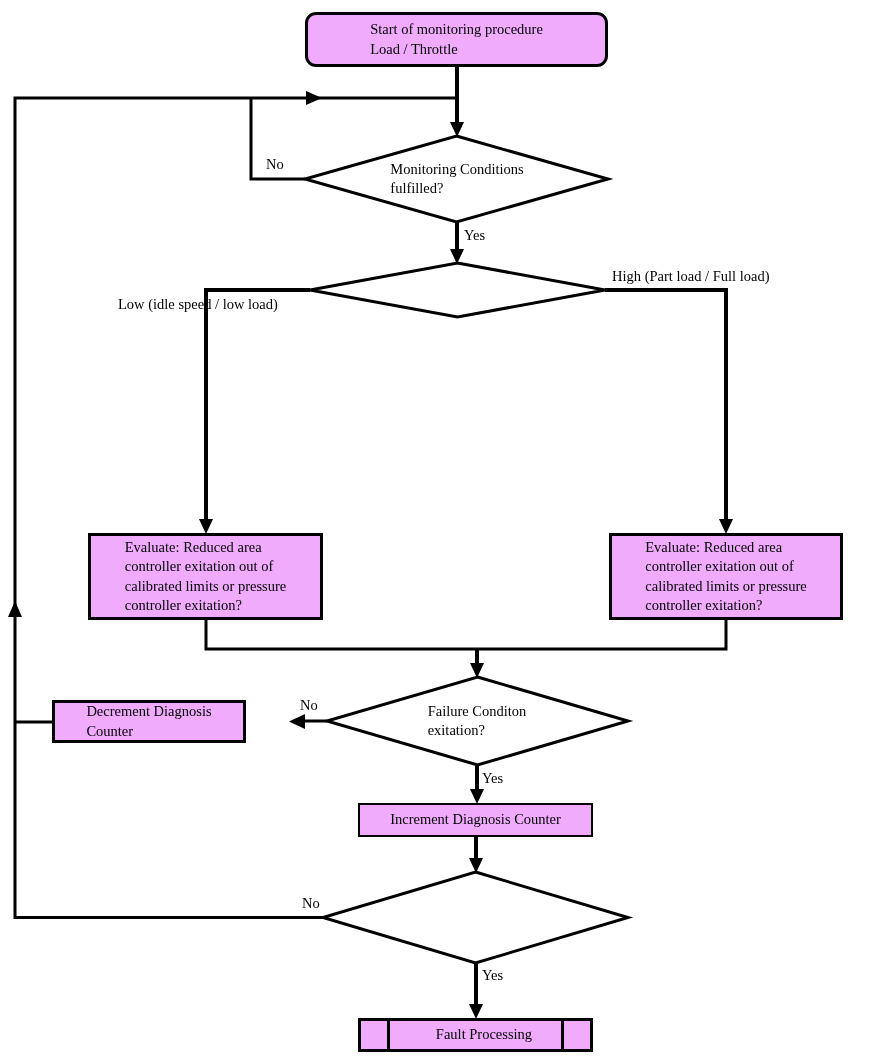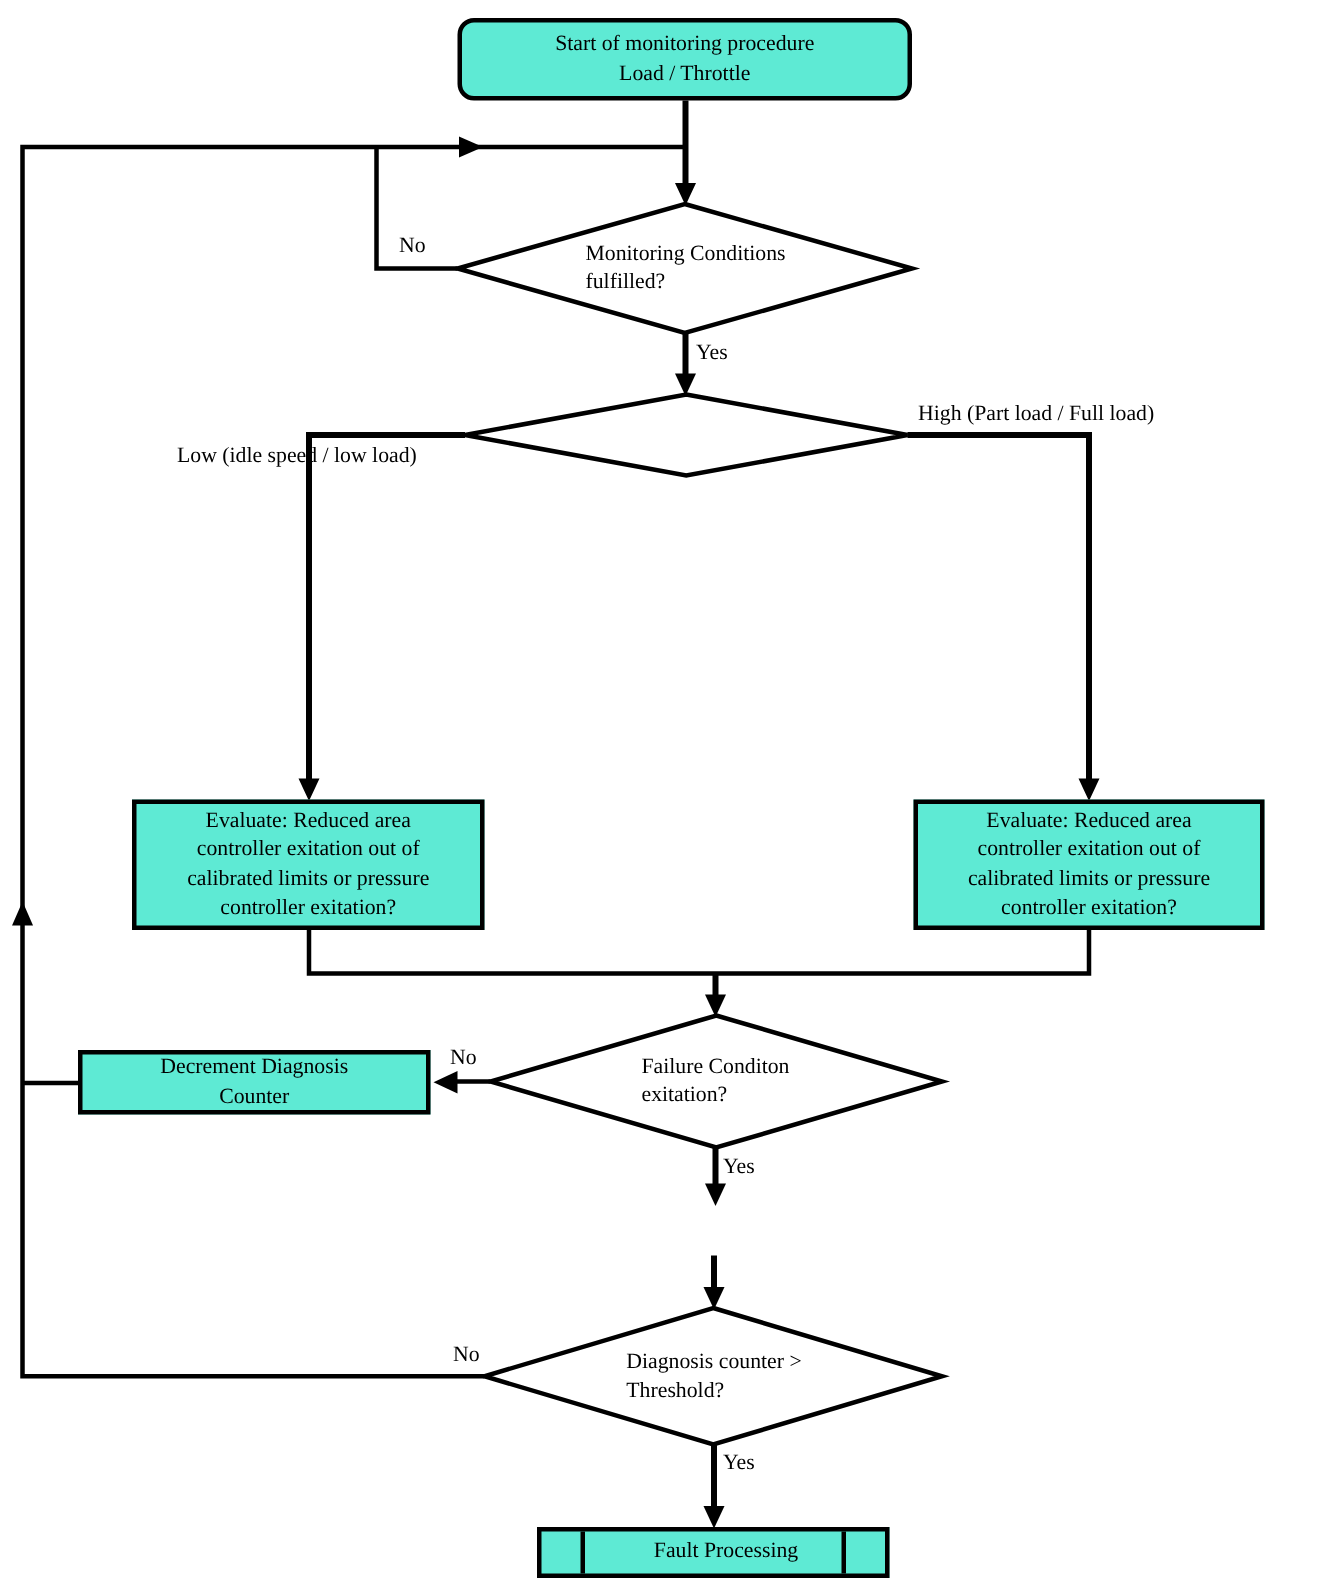--- a/index.html
+++ b/index.html
@@ -16,27 +16,27 @@
     color: #000000;
   }
   #wires {
     position: absolute;
     left: 0; top: 0;
     width: 880px; height: 1062px;
     z-index: 0;
   }
   .node {
     position: absolute;
-    background: #5eead4;
+    background: #f0abfc;
     border: 3px solid #000000;
     box-sizing: border-box;
     display: flex;
     align-items: center;
     justify-content: center;
-    text-align: center;
+    text-align: left;
     font-size: 14.5px;
     line-height: 1.32;
     white-space: pre-line;
     z-index: 1;
   }
   .node.thin { border-width: 2px; }
   .node.rounded { border-radius: 11px; }
   .diamond-label {
     position: absolute;
     display: flex;
@@ -127,39 +127,38 @@
   <div class="node" style="left:88px; top:533px; width:235px; height:87px;">Evaluate: Reduced area
 controller exitation out of
 calibrated limits or pressure
 controller exitation?</div>
 
   <div class="node" style="left:609px; top:533px; width:234px; height:87px;">Evaluate: Reduced area
 controller exitation out of
 calibrated limits or pressure
 controller exitation?</div>
 
-  <div class="node" style="left:52px; top:700px; width:235px; height:43px;">Decrement Diagnosis
+  <div class="node" style="left:52px; top:700px; width:194px; height:43px;">Decrement Diagnosis
 Counter</div>
 
+  <div class="node thin" style="left:358px; top:803px; width:235px; height:34px;">Increment Diagnosis Counter</div>
 
   <div class="node" style="left:358px; top:1018px; width:235px; height:34px;padding-left:17px;">
     <span class="ppbar" style="left:26px;"></span>
     <span>Fault Processing</span>
     <span class="ppbar" style="right:26px;"></span>
   </div>
 
   <div class="diamond-label" style="left:332px; top:150px; width:250px; height:58px;">Monitoring Conditions
 fulfilled?</div>
 
 
   <div class="diamond-label" style="left:352px; top:692px; width:250px; height:58px;">Failure Conditon
 exitation?</div>
 
-  <div class="diamond-label" style="left:351px; top:889px; width:250px; height:58px;">Diagnosis counter &gt;
-Threshold?</div>
 
   <div class="edge-label" style="left:266px; top:157px;">No</div>
 
   <div class="edge-label" style="left:464px; top:228px;">Yes</div>
 
   <div class="edge-label" style="left:118px; top:269px;margin-top:28px;">Low (idle speed / low load)</div>
 
   <div class="edge-label" style="left:612px; top:269px;">High (Part load / Full load)</div>
 
   <div class="edge-label" style="left:300px; top:698px;">No</div>

